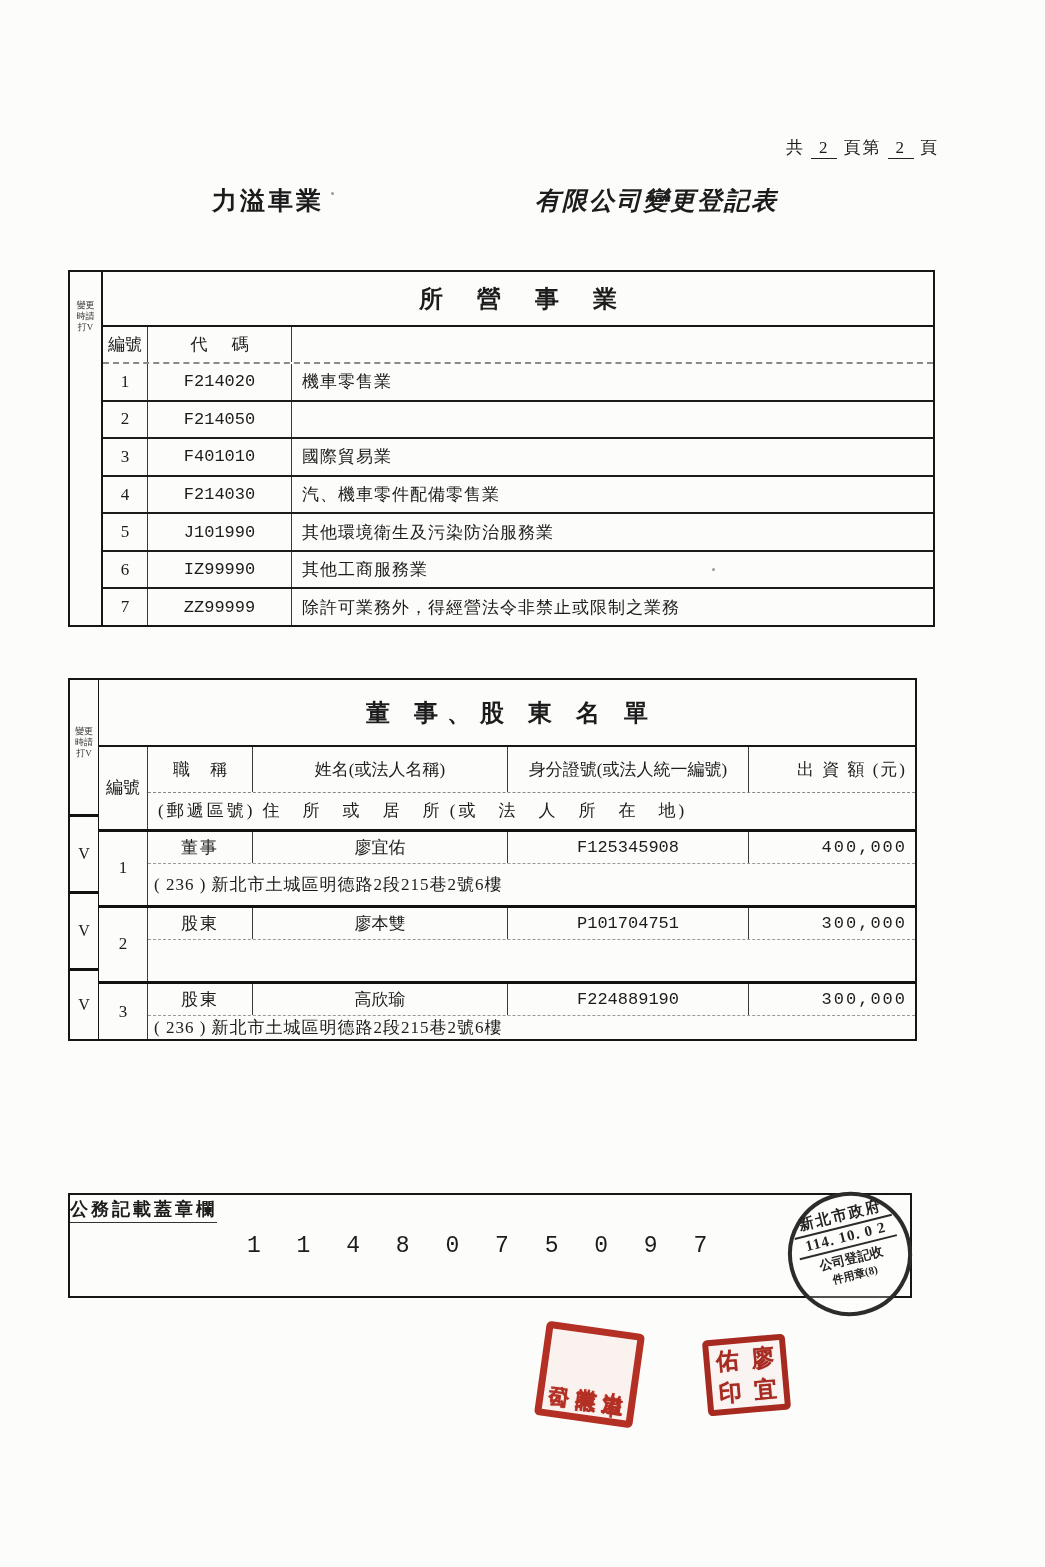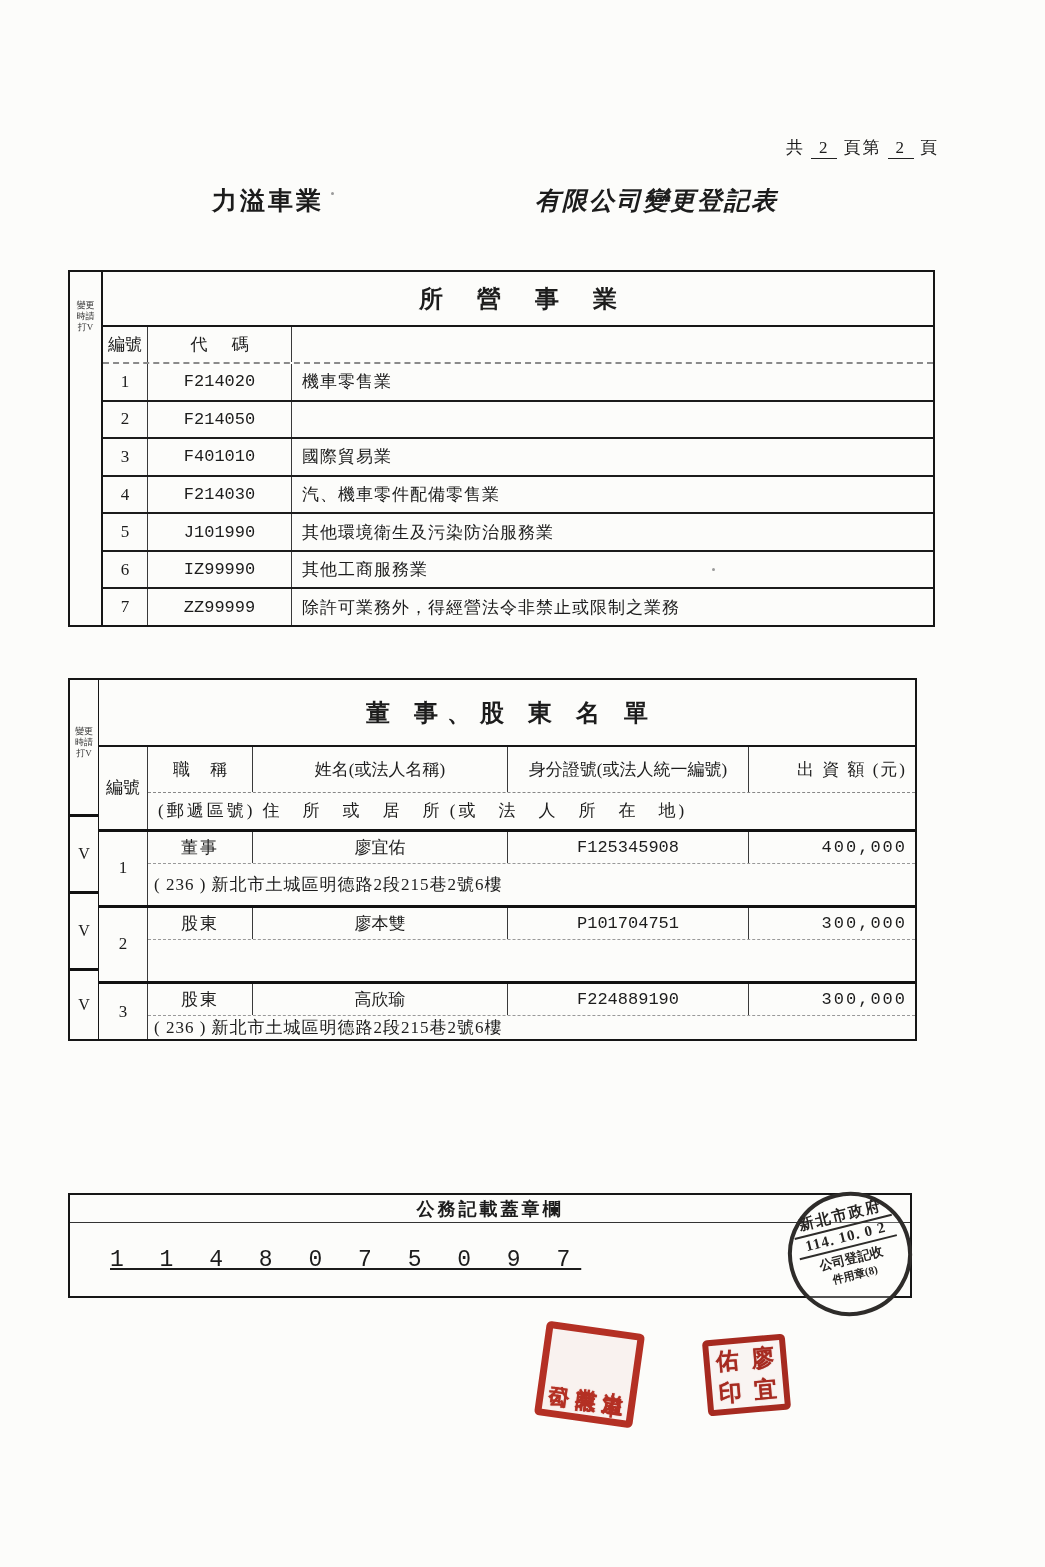--- a/index.html
+++ b/index.html
@@ -56,24 +56,24 @@
   .c-id { width:241px; border-right:1.5px solid #3a3a3a; }
   .c-amt { flex:1; justify-content:flex-end; padding-right:8px; letter-spacing:2px; }
   .entry { height:77px; display:flex; border-bottom:3px solid #111; }
   .entry:last-child { height:auto; flex:1; border-bottom:none; }
   .e-right { flex:1; display:flex; flex-direction:column; }
   .e-info { height:32px; border-bottom:1.5px dashed #999; display:flex; font-size:17px; }
   .e-info .c-pos { letter-spacing:2px; text-indent:0; }
   .e-addr { flex:1; display:flex; align-items:center; padding-left:6px; font-size:17px; letter-spacing:1px; }
 
   
-  .t3 { position:absolute; left:68px; top:1193px; width:844px; height:105px; border:2.5px solid #161616; display:flex; flex-direction:column; }
+  .t3 { position:absolute; left:68px; top:1193px; width:844px; height:105px; border:2.5px solid #161616; display:flex; flex-direction:row; }
   .t3-title { height:28px; border-bottom:1.5px solid #333; display:flex; align-items:center; justify-content:center; font-size:18px; font-weight:bold; letter-spacing:3px; }
   .t3-body { flex:1; display:flex; align-items:center; }
-  .t3-number { margin-left:40px; font-size:23px; letter-spacing:11px;text-decoration:underline; }
+  .t3-number { margin-left:30px; font-size:23px; letter-spacing:11px; }
 
   
   .date-stamp { position:absolute; left:788px; top:1192px; width:124px; height:124px; border:4px solid #2e2c2a; border-radius:50%; transform:rotate(-14deg); display:flex; flex-direction:column; align-items:center; color:#262422; z-index:5; background:rgba(255,255,255,0.25); }
   .ds-r1 { margin-top:9px; font-size:15px; font-weight:bold; letter-spacing:2px; }
   .ds-line { width:86%; border-top:2.5px solid #2e2c2a; margin:1px 0; }
   .ds-r2 { font-size:15px; font-weight:bold; letter-spacing:1px; }
   .ds-r3 { font-size:13px; font-weight:bold; margin-top:1px; }
   .ds-r4 { font-size:11px; font-weight:bold; }
 
   

